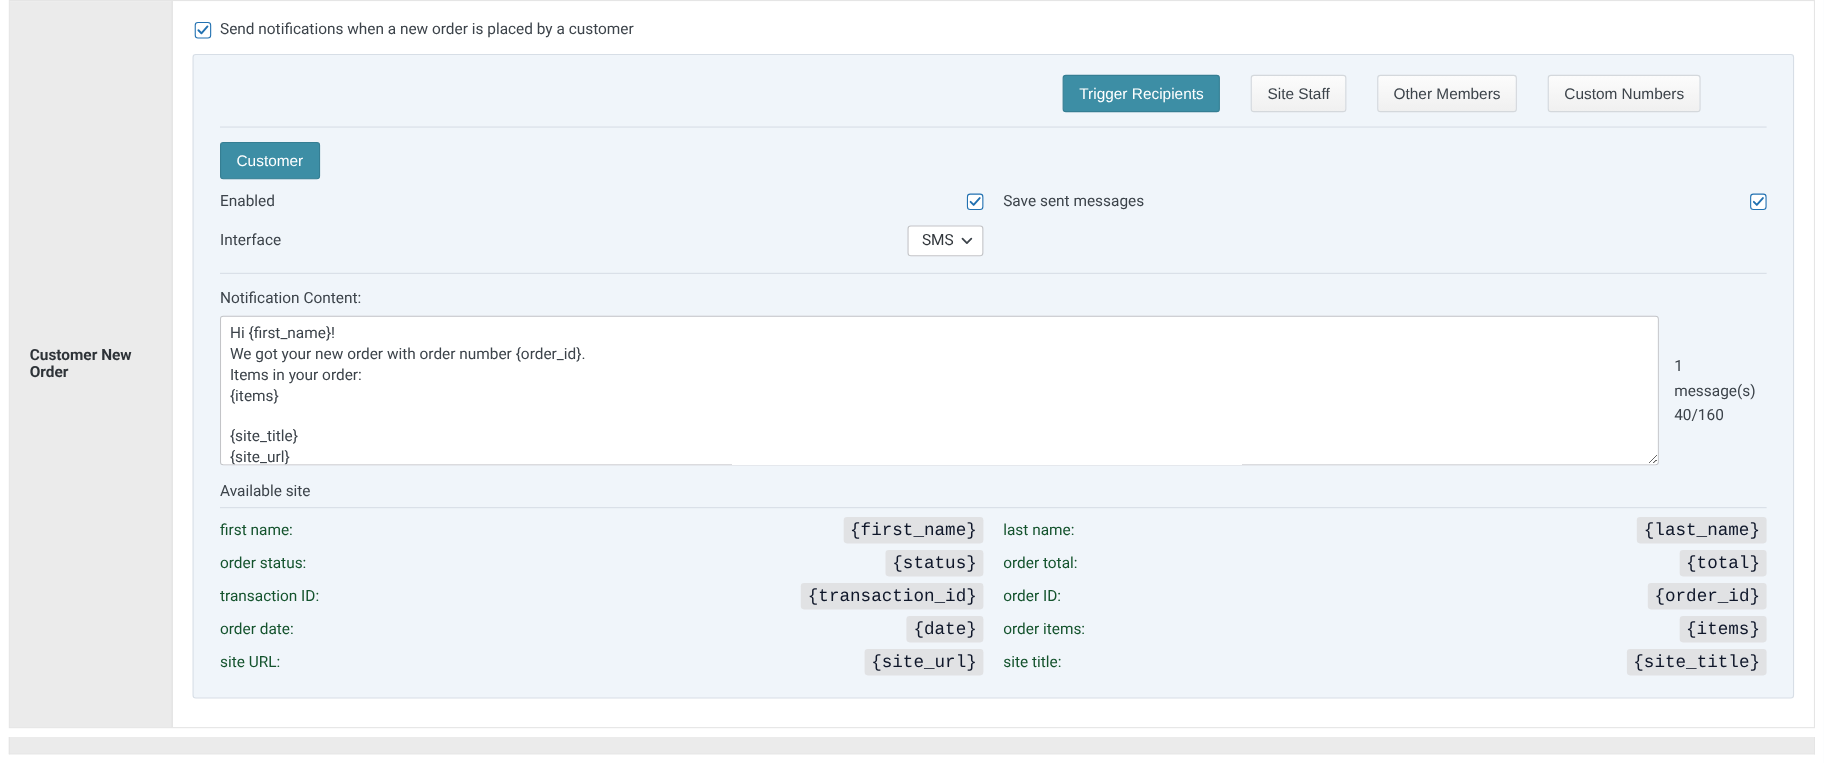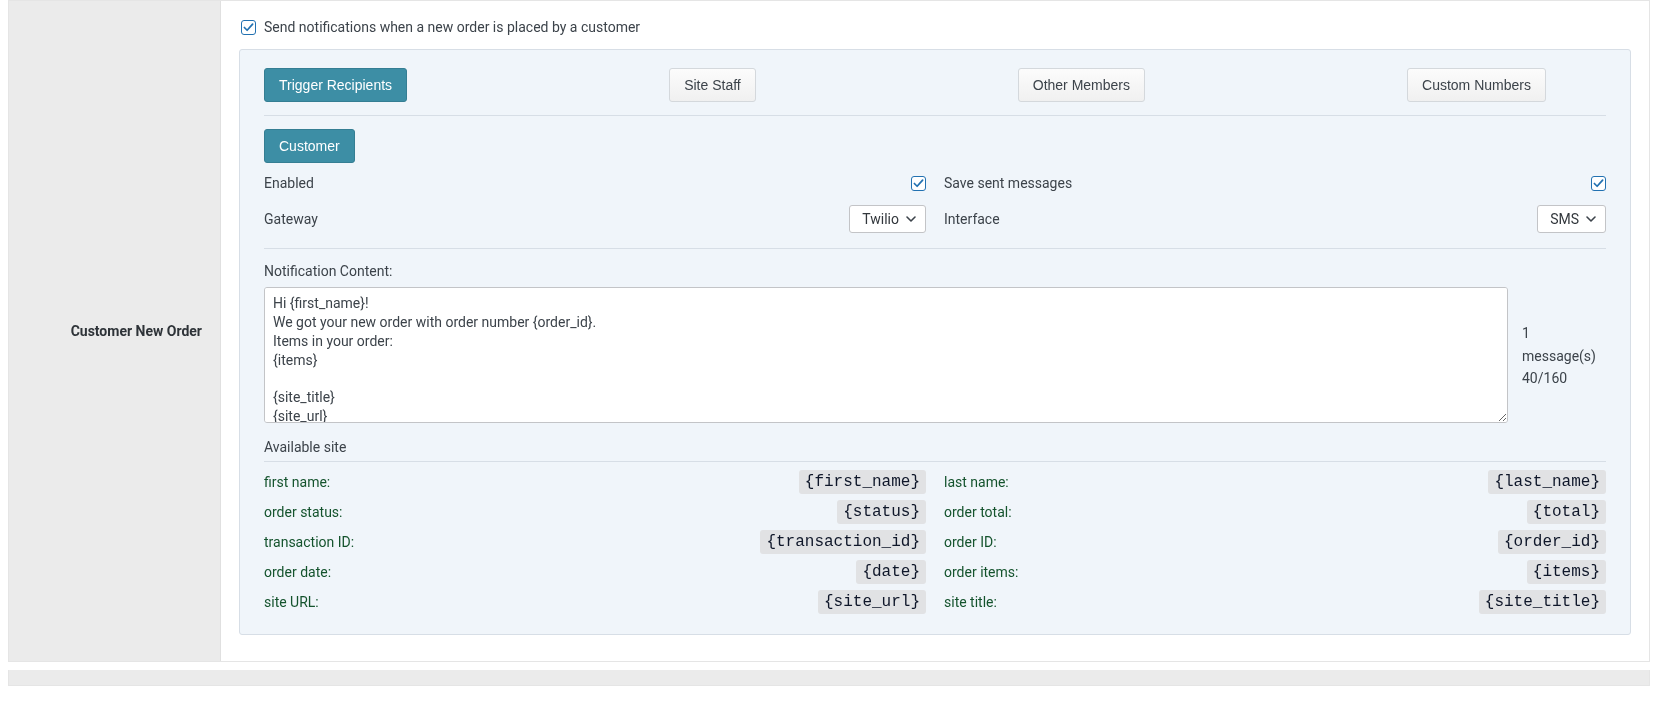--- a/index.html
+++ b/index.html
@@ -9,28 +9,27 @@
       color: #32373c;
       background: #fff;
     }
     .outer-container {
       display: flex;
       border: 1px solid #e5e5e5;
       margin: 0 8px 8px 8px;
       background: #fff;
     }
     .left-sidebar {
-      width: 212px;
+      width: 148px;
       min-height: 660px;
       background: #ebebeb;
       padding: 0 18px;
       display: flex;
       align-items: center;
       border-right: 1px solid #e0e0e0;
-      justify-content: flex-end;
     }
     .sidebar-title {
       font-weight: 700;
       font-size: 14px;
       color: #2e3338;
     }
     .main-content {
       flex: 1;
       padding: 18px 18px 18px 18px;
     }
@@ -67,21 +66,21 @@
 
     .panel {
       border: 1px solid #d7dee6;
       background: #f0f5fa;
       border-radius: 3px;
       padding: 18px 24px 20px 24px;
     }
 
     .tabs-row {
       display: flex;
-      justify-content: space-between;
+      justify-content: flex-end;
       padding: 0 60px 0 0;
       gap: 28px;
     }
     .tab-btn {
       border: 1px solid #d4d8dc;
       background: linear-gradient(#fcfcfc, #f0f0f0);
       padding: 8px 14px;
       border-radius: 3px;
       font-size: 14px;
       color: #3c434a;
@@ -257,29 +256,20 @@
         </div>
         <div class="setting-row">
           <span class="setting-label">Save sent messages</span>
           <span class="custom-checkbox">
             <svg viewBox="0 0 16 16">
                 <path d="M2 8 L6 12 L14 3" stroke="#2271b1" stroke-width="2.5" fill="none" stroke-linecap="round" stroke-linejoin="round"></path>
               </svg>
           </span>
         </div>
         <div class="setting-row">
-          <span class="setting-label">Gateway</span>
-          <span class="select-wrap">
-            <span>Twilio</span>
-            <svg viewBox="0 0 12 12">
-                <path d="M2 4 L6 8 L10 4" stroke="#3c434a" stroke-width="1.6" fill="none" stroke-linecap="round" stroke-linejoin="round"></path>
-              </svg>
-          </span>
-        </div>
-        <div class="setting-row">
           <span class="setting-label">Interface</span>
           <span class="select-wrap">
             <span>SMS</span>
             <svg viewBox="0 0 12 12">
                 <path d="M2 4 L6 8 L10 4" stroke="#3c434a" stroke-width="1.6" fill="none" stroke-linecap="round" stroke-linejoin="round"></path>
               </svg>
           </span>
         </div>
       </div>
 

